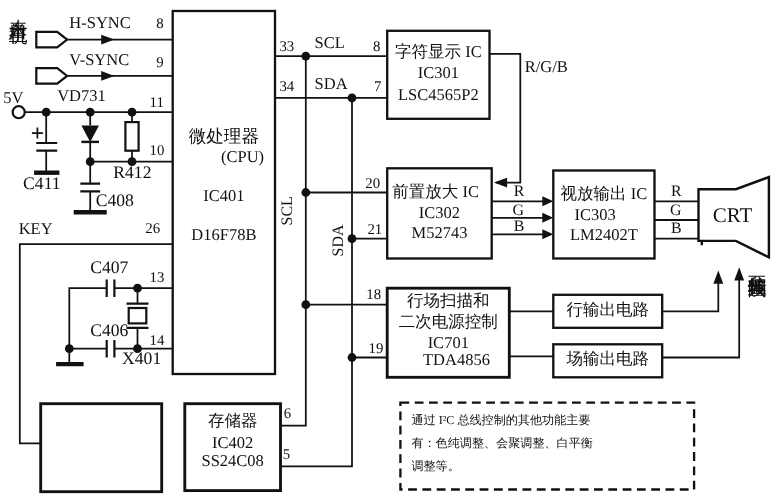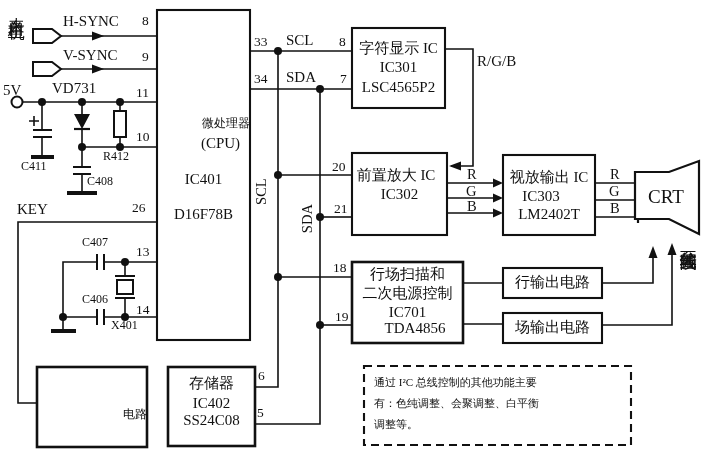--- a/index.html
+++ b/index.html
@@ -5,21 +5,21 @@
   html,body{margin:0;padding:0;background:#fff;}
   #page{position:relative;width:709px;height:458px;background:#fff;overflow:hidden;
         font-family:"Liberation Serif","DejaVu Serif",serif;color:#111;}
   #wires{position:absolute;left:0;top:0;}
   .lbl{position:absolute;white-space:pre;line-height:1.05;}
   .ctr{text-align:center;}
   .vert{writing-mode:vertical-rl;text-orientation:upright;letter-spacing:2px;}
   .rot{transform:rotate(-90deg);transform-origin:center center;text-align:center;}
   .pin{font-size:13.5px;}
   .s15{font-size:15px;}
-  .s16{font-size:12px;text-align:right;}
+  .s16{font-size:16px;}
   .s14{font-size:14.5px;}
   .note-line{font-size:11px;}
 </style>
 </head>
 <body>
 
 <div id="page">
 
 <svg id="wires" width="709" height="458" viewBox="0 0 709 458">
   <g stroke="#111" stroke-width="2.1" fill="none">
@@ -175,34 +175,34 @@
 <div class="lbl ctr s15" style="left:174px;top:136px;width:93px;">(CPU)</div>
 <div class="lbl ctr s15" style="left:157px;top:172px;width:93px;">IC401</div>
 <div class="lbl ctr s15" style="left:157px;top:207px;width:93px;">D16F78B</div>
 
 <div class="lbl ctr s15" style="left:352px;top:41px;width:93px;">字符显示 IC</div>
 <div class="lbl ctr s15" style="left:352px;top:60px;width:93px;">IC301</div>
 <div class="lbl ctr s15" style="left:352px;top:80px;width:93px;">LSC4565P2</div>
 
 <div class="lbl ctr s15" style="left:352px;top:168px;width:88px;">前置放大 IC</div>
 <div class="lbl ctr s15" style="left:352px;top:187px;width:95px;">IC302</div>
+<div class="lbl ctr s15" style="left:352px;top:205px;width:95px;">M52743</div>
 
 <div class="lbl ctr s15" style="left:503px;top:170px;width:92px;">视放输出 IC</div>
 <div class="lbl ctr s15" style="left:503px;top:189px;width:76px;">IC303</div>
 <div class="lbl ctr s15" style="left:503px;top:207px;width:92px;">LM2402T</div>
 
 <div class="lbl ctr s15" style="left:352px;top:267px;width:111px;">行场扫描和</div>
 <div class="lbl ctr s15" style="left:352px;top:286px;width:111px;">二次电源控制</div>
 <div class="lbl ctr s15" style="left:352px;top:305px;width:111px;">IC701</div>
 <div class="lbl ctr s15" style="left:352px;top:321px;width:126px;">TDA4856</div>
 
 <div class="lbl ctr s15" style="left:503px;top:275px;width:99px;">行输出电路</div>
 <div class="lbl ctr s15" style="left:503px;top:320px;width:99px;">场输出电路</div>
 
-<div class="lbl ctr s16" style="left:37px;top:408px;width:110px;">电路</div>
 
 <div class="lbl ctr s15" style="left:168px;top:376px;width:87px;">存储器</div>
 <div class="lbl ctr s15" style="left:168px;top:396px;width:87px;">IC402</div>
 <div class="lbl ctr s15" style="left:168px;top:413px;width:87px;">SS24C08</div>
 
 <div class="lbl" style="left:648px;top:187px;font-size:19px;">CRT</div>
 <div class="lbl vert" style="left:679px;top:237px;height:100px;font-size:17px;letter-spacing:1px;">至偏转线圈</div>
 
 <div class="lbl note-line" style="left:374px;top:377px;">通过 I²C 总线控制的其他功能主要</div>
 <div class="lbl note-line" style="left:374px;top:398px;">有：色纯调整、会聚调整、白平衡</div>

